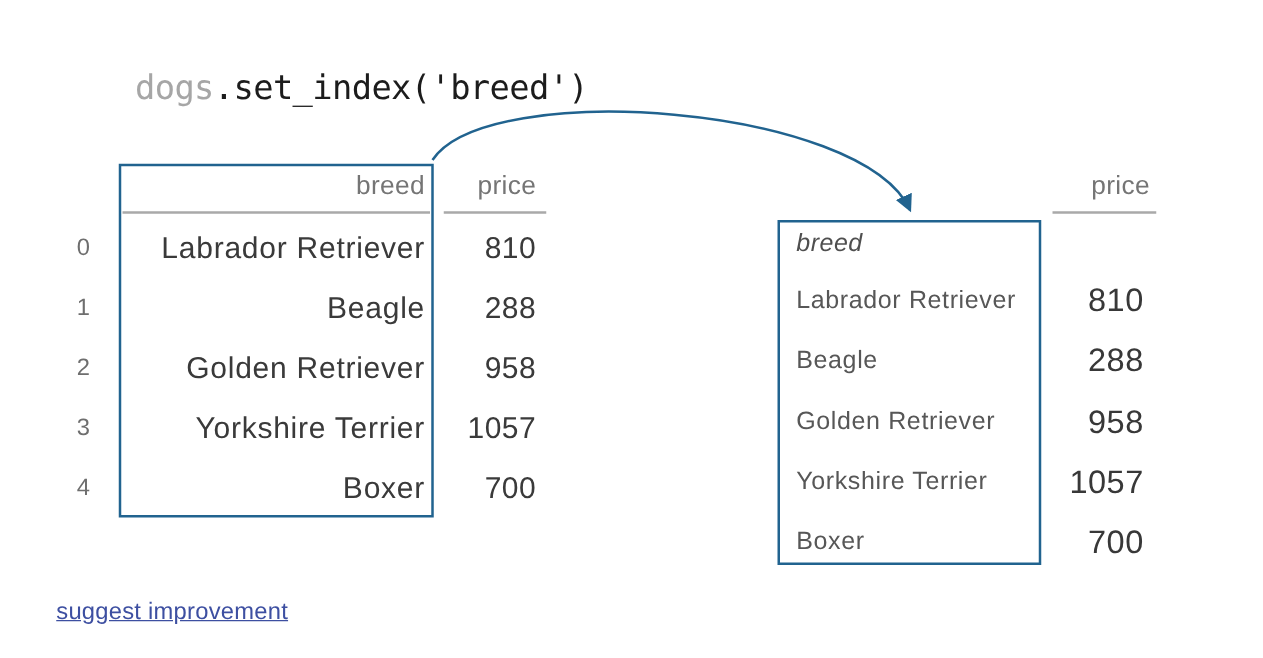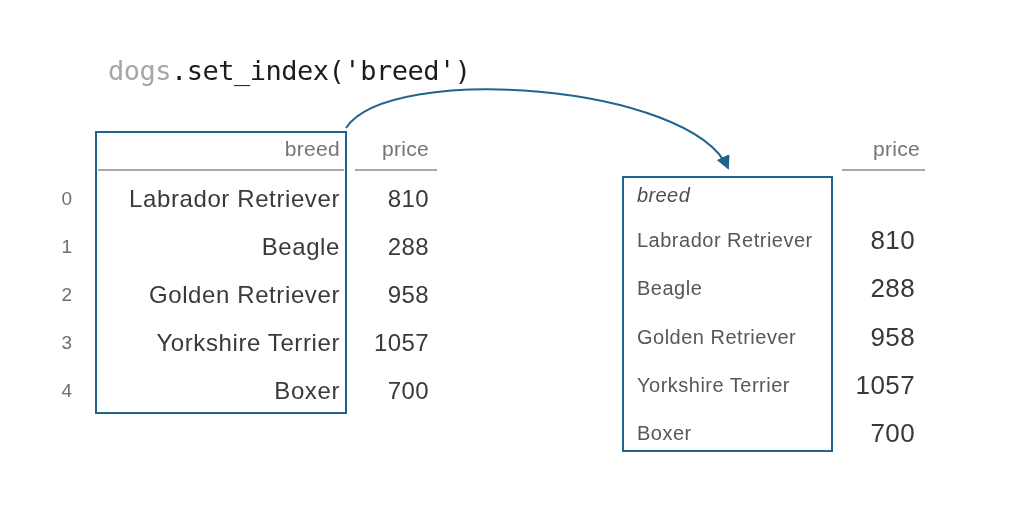--- a/index.html
+++ b/index.html
@@ -159,14 +159,15 @@
   </div>
   <div class="abs rrow" style="top:361px">
     <span class="r-name-cell">Yorkshire Terrier</span>
     <span class="r-price-cell">1057</span>
   </div>
   <div class="abs rrow" style="top:409px">
     <span class="r-name-cell">Boxer</span>
     <span class="r-price-cell">700</span>
   </div>
 
+  <a class="abs suggest-link">suggest improvement</a>
 
 </div>
 
 </body></html>

